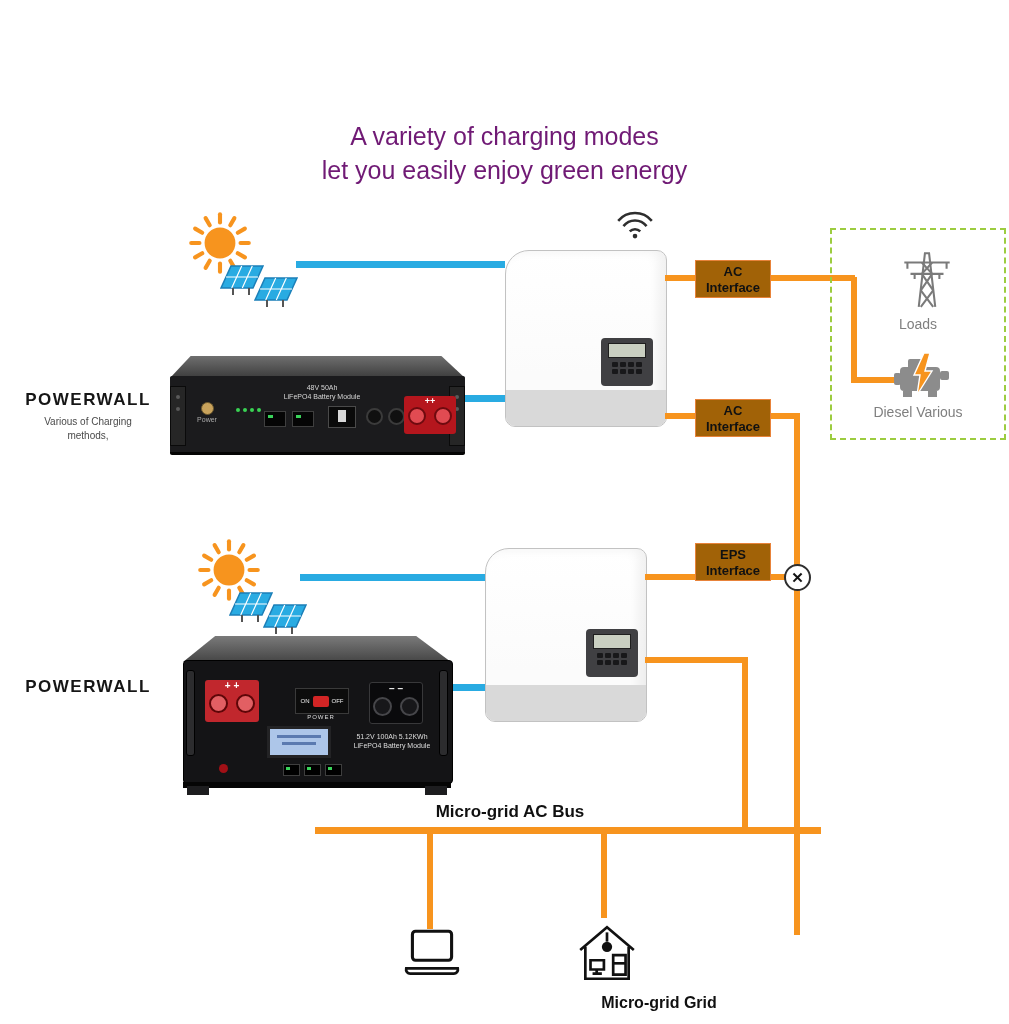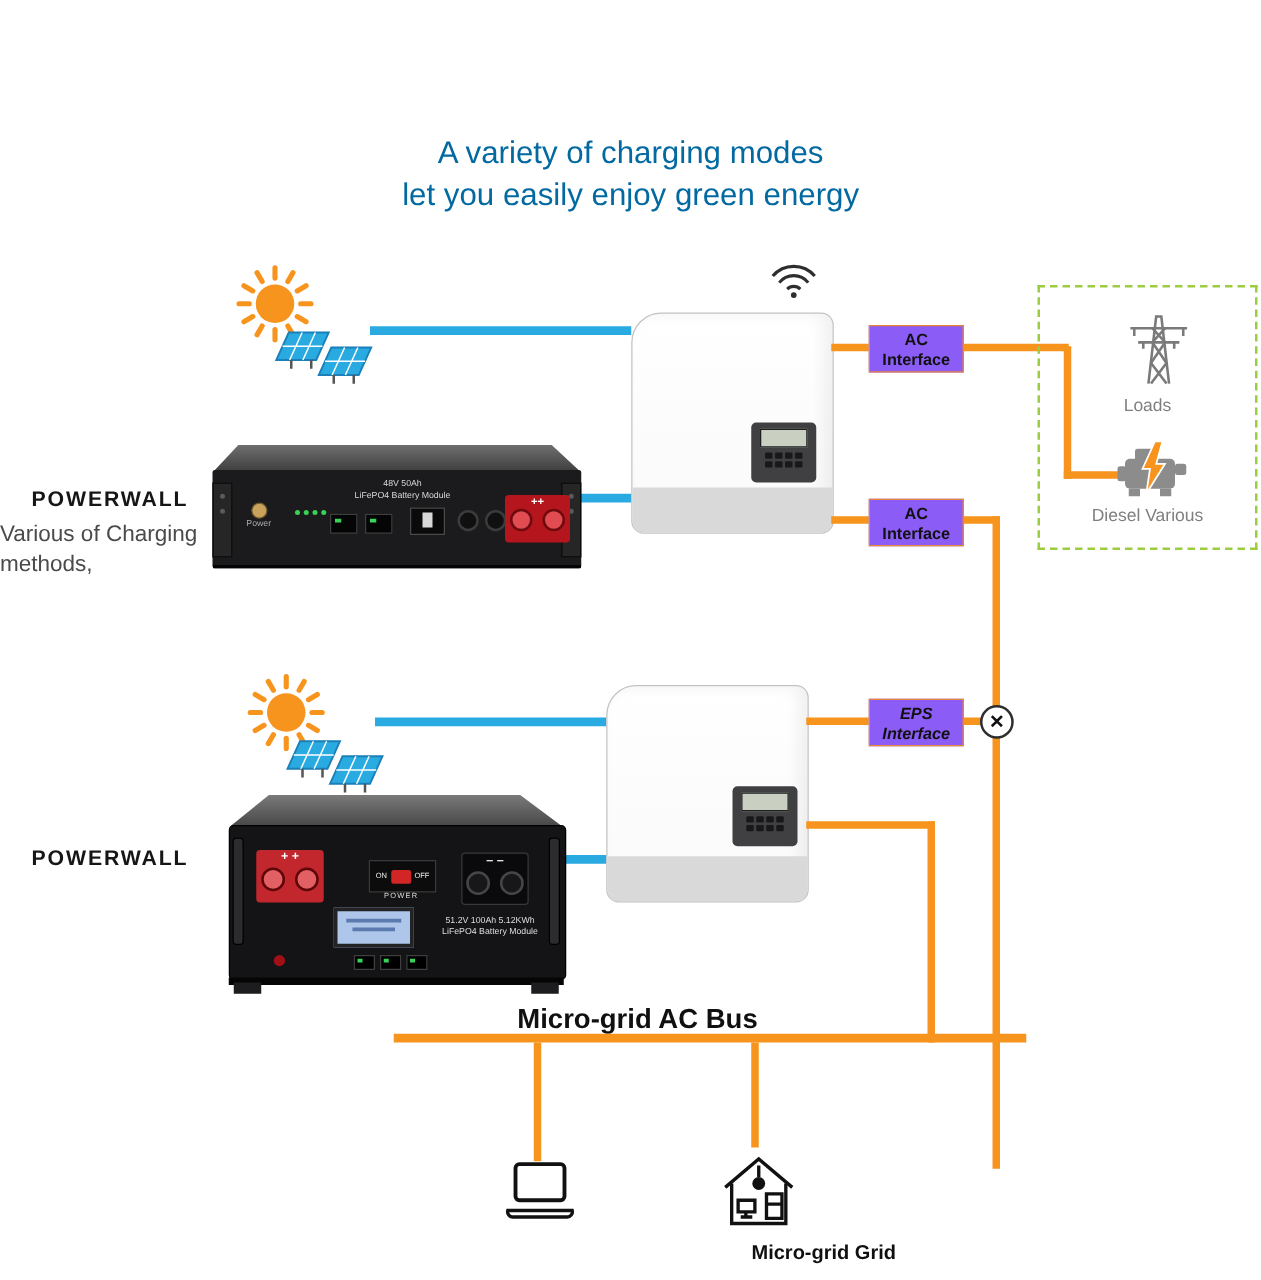--- a/index.html
+++ b/index.html
@@ -2,37 +2,37 @@
 <html><head>
 <meta charset="utf-8">
 <style>
   html,body{margin:0;padding:0;background:#ffffff;}
   #stage{position:relative;width:1009px;height:1024px;background:#fff;
          font-family:"Liberation Sans",sans-serif;overflow:hidden;}
   .abs{position:absolute;}
   .pre{white-space:pre-line;}
   .title{top:4px;left:0;width:100%;text-align:center;font-size:74px;font-weight:800;
          letter-spacing:1px;color:#0c0c0c;}
-  .subtitle{top:106px;left:0;width:100%;text-align:center;font-size:25px;color:#0369a1;line-height:1.35;}
+  .subtitle{top:120px;left:0;width:100%;text-align:center;font-size:25px;color:#701a75;line-height:1.35;}
   .bline{background:#29abe2;}
   .oline{background:#f7941e;}
-  .ifc-box{width:76px;height:38px;background:#8b5cf6;border:1px solid #e8833a;text-align:center;
+  .ifc-box{width:76px;height:38px;background:#a16207;border:1px solid #e8833a;text-align:center;
            font-size:13px;font-weight:bold;color:#111;line-height:1.25;padding-top:3px;box-sizing:border-box;}
   .dashed-box{border:2px dashed #9ccc3f;box-sizing:border-box;}
   .gray-label{color:#7f7f7f;font-size:14px;text-align:center;width:100%;}
   .pw-title{font-weight:bold;font-size:17px;letter-spacing:1.5px;color:#161616;text-align:center;}
-  .pw-desc{font-size:18px;color:#4a4a4a;text-align:left;line-height:1.35;}
+  .pw-desc{font-size:10px;color:#4a4a4a;text-align:center;line-height:1.35;}
   .inverter{background:linear-gradient(180deg,#ffffff 0%,#fbfbfb 70%);border:1px solid #c2c2c2;
             border-radius:24px 10px 10px 10px;box-shadow:inset -7px 0 12px rgba(0,0,0,0.06);}
   .inv-bottom{position:absolute;left:0;right:0;bottom:0;height:36px;background:#d9d9d9;border-radius:0 0 9px 9px;}
   .display{position:absolute;width:52px;height:48px;background:#404043;border-radius:4px;}
   .display .screen{margin:5px auto 4px;width:38px;height:15px;background:#c9cfc1;border:1px solid #1e1e1e;box-sizing:border-box;}
   .display .btns{display:grid;grid-template-columns:repeat(4,6px);gap:2px;justify-content:center;}
   .display .btns span{width:6px;height:5px;background:#18181a;border-radius:1px;}
-  .bold-label{font-weight:bold;font-size:22px;color:#101010;}
+  .bold-label{font-weight:bold;font-size:17px;color:#101010;}
   .xcircle{width:27px;height:27px;border:2px solid #2e2e2e;border-radius:50%;background:#fff;
            text-align:center;line-height:23px;font-size:15px;font-weight:bold;color:#111;box-sizing:border-box;z-index:5;}
   
   .pw1-top{position:absolute;top:0;left:0;width:295px;height:22px;
            background:linear-gradient(180deg,#6f6f6f,#3c3c3c);clip-path:polygon(7% 0,92% 0,100% 100%,0 100%);}
   .pw1-body{position:absolute;top:20px;left:0;width:295px;height:76px;background:#1b1b1d;
             border-radius:2px;border-bottom:3px solid #040404;}
   .ear{position:absolute;width:14px;height:58px;background:#262626;border:1px solid #0a0a0a;top:30px;}
   .hole{width:4px;height:4px;border-radius:50%;background:#5a5a5a;margin:8px auto 0;}
   .led{width:4px;height:4px;border-radius:50%;background:#39d353;margin-right:3px;}
@@ -239,21 +239,21 @@
           <span></span>
           <span></span>
           <span></span>
           <span></span>
           <span></span>
       </div>
     </div>
   </div>
 
   <div class="abs oline" style="left:645px;top:574px;width:50px;height:6px;"></div>
-  <div class="abs ifc-box pre" style="left:695px;top:559px;font-style:italic;">EPS
+  <div class="abs ifc-box pre" style="left:695px;top:543px;">EPS
 Interface</div>
   <div class="abs oline" style="left:771px;top:574px;width:16px;height:6px;"></div>
   <div class="abs xcircle" style="left:784px;top:564px;">✕</div>
 
   <div class="abs oline" style="left:645px;top:657px;width:103px;height:6px;"></div>
   <div class="abs oline" style="left:742px;top:657px;width:6px;height:177px;"></div>
 
   <div class="abs pw-title" style="left:8px;top:677px;width:160px;">POWERWALL</div>
 
   <div class="abs" style="left:183px;top:636px;width:268px;height:160px;">

